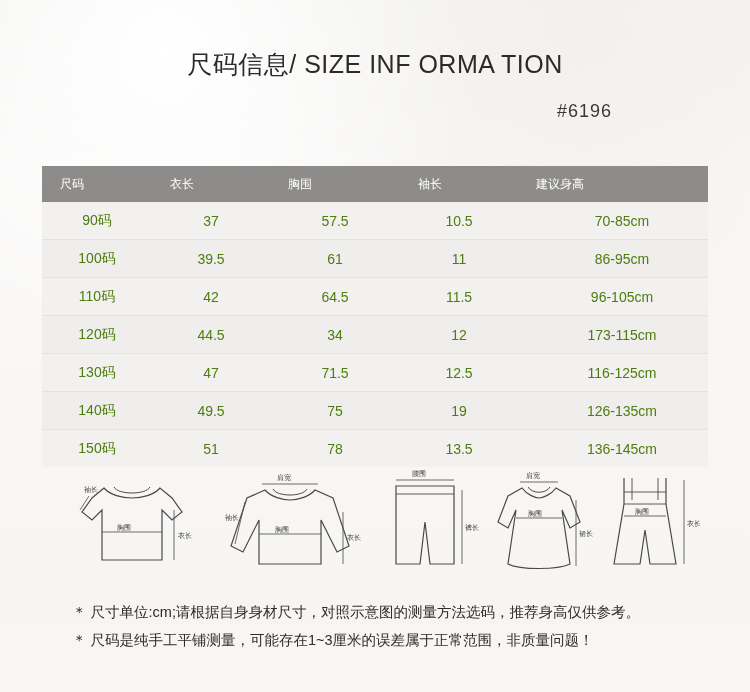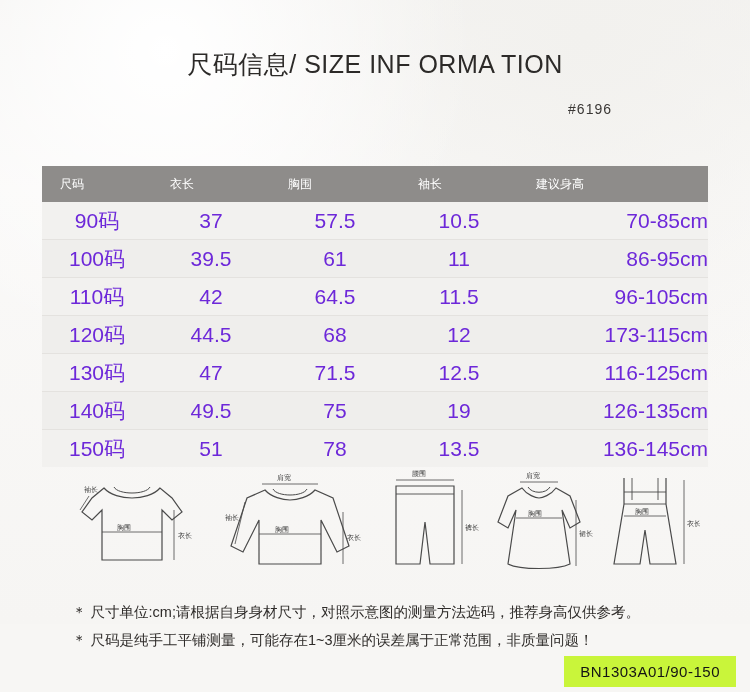--- a/index.html
+++ b/index.html
@@ -38,21 +38,21 @@
     text-align: center;
     font-size: 25px;
     letter-spacing: 0.5px;
     color: #2c2a28;
     font-family: "Liberation Sans", sans-serif;
   }
   .style-code {
     position: absolute;
     top: 101px;
     right: 138px;
-    font-size: 14px;
+    font-size: 18px;
     color: #3a3735;
     letter-spacing: 1px;
   }
 
   
   .size-table {
     position: absolute;
     top: 166px;
     left: 42px;
     width: 666px;
@@ -65,42 +65,42 @@
     font-weight: normal;
     font-size: 12px;
     height: 36px;
     text-align: left;
     padding: 0 0 0 18px;
   }
   .size-table tbody td {
     height: 37px;
     background: #f2f1ef;
     border-bottom: 1px solid #e4e2df;
-    font-size: 21px;
-    color: #6d28d9;
+    font-size: 14px;
+    color: #4d7c0f;
     padding: 0;
     text-align: center;
   }
   .size-table tbody tr:nth-child(even) td {
     background: #efeeec;
   }
   .size-table tbody tr:last-child td {
     border-bottom: none;
   }
   .col-0 { width: 110px; }
   .col-1 { width: 118px; }
   .col-2 { width: 130px; }
   .col-3 { width: 118px; }
   .col-4 { width: 190px; }
 
   .size-table tbody td.c0 { text-align: center; }
   .size-table tbody td.c1,
   .size-table tbody td.c2,
   .size-table tbody td.c3 { text-align: center; }
-  .size-table tbody td.c4 { text-align: right; padding-left: 18px; }
+  .size-table tbody td.c4 { text-align: center; padding-left: 18px; }
 
   
   .illus-band {
     position: absolute;
     top: 460px;
     left: 42px;
     width: 666px;
     height: 130px;
   }
   .illus {
@@ -190,21 +190,21 @@
       <tr>
         <td class="c0">110码</td>
         <td class="c1">42</td>
         <td class="c2">64.5</td>
         <td class="c3">11.5</td>
         <td class="c4">96-105cm</td>
       </tr>
       <tr>
         <td class="c0">120码</td>
         <td class="c1">44.5</td>
-        <td class="c2">68</td>
+        <td class="c2">34</td>
         <td class="c3">12</td>
         <td class="c4">173-115cm</td>
       </tr>
       <tr>
         <td class="c0">130码</td>
         <td class="c1">47</td>
         <td class="c2">71.5</td>
         <td class="c3">12.5</td>
         <td class="c4">116-125cm</td>
       </tr>
@@ -315,16 +315,13 @@
         <text x="97" y="66">衣长</text>
       </g>
     </svg>
   </div>
 
   <div class="notes">
     <div class="note">＊ 尺寸单位:cm;请根据自身身材尺寸，对照示意图的测量方法选码，推荐身高仅供参考。</div>
     <div class="note">＊ 尺码是纯手工平铺测量，可能存在1~3厘米的误差属于正常范围，非质量问题！</div>
   </div>
 
-  <div class="badge-wrap">
-    <div class="code-badge">BN1303A01/90-150</div>
-  </div>
 </div>
 
 </body></html>

